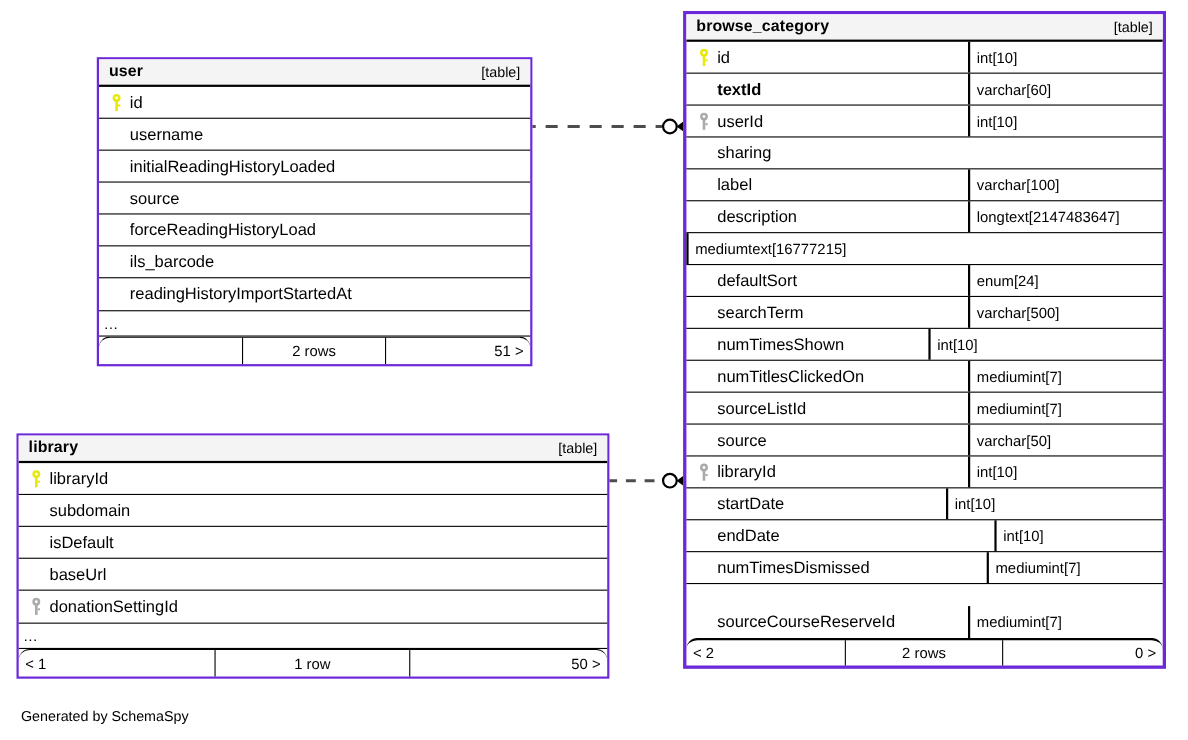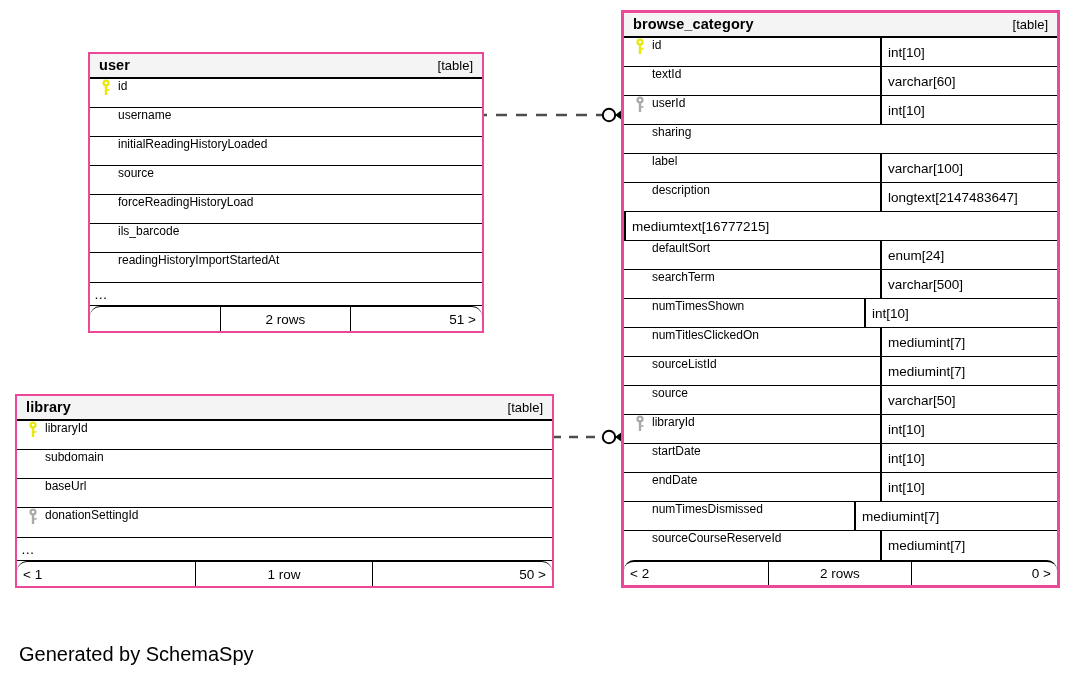--- a/index.html
+++ b/index.html
@@ -18,21 +18,21 @@
     height: 673px;
     overflow: hidden;
     background: #ffffff;
   }
 
   
   .entity {
     position: absolute;
     box-sizing: border-box;
     background: #ffffff;
-    border: 3px solid #ec4899;
+    border: 3px solid #6d28d9;
   }
   .entity.thin {
     border-width: 2px;
   }
 
   .ent-header {
     display: flex;
     align-items: center;
     justify-content: space-between;
     background: #f4f4f4;
@@ -57,24 +57,24 @@
     align-items: stretch;
     border-bottom: 1px solid #000000;
     box-sizing: border-box;
     min-height: 29px;
   }
   .col-row:last-of-type {
     border-bottom: none;
   }
   .col-name {
     display: flex;
-    align-items: flex-start;
+    align-items: center;
     box-sizing: border-box;
     padding: 0 4px 0 6px;
-    font-size: 12px;
+    font-size: 15px;
     white-space: nowrap;
     flex: 0 0 auto;
   }
   .col-type {
     display: flex;
     align-items: center;
     box-sizing: border-box;
     border-left: 2px solid #000000;
     padding: 0 6px;
     font-size: 13.5px;
@@ -123,21 +123,21 @@
     padding: 0 6px;
   }
   .foot-left   { flex: 0 0 33.5%; justify-content: flex-start; border-right: 1px solid #000000; }
   .foot-mid    { flex: 0 0 33.0%; justify-content: center;     border-right: 1px solid #000000; }
   .foot-right  { flex: 1 1 auto;  justify-content: flex-end; }
 
   
   .connector { position: absolute; }
   .caption {
     position: absolute;
-    font-size: 20px;
+    font-size: 13px;
     white-space: nowrap;
   }
 </style>
 </head>
 <body>
 
 <div id="canvas">
 
   <svg class="connector" style="left:476px; top:100px;" width="150" height="30" viewBox="0 0 150 30">
     <line x1="0" y1="15" x2="126" y2="15" stroke="#4d4d4d" stroke-width="2.6" stroke-dasharray="11,9"></line>
@@ -237,20 +237,26 @@
     </div>
     <div class="col-row">
       <div class="col-name" style="flex:1 1 auto;">
         <span class="keycell"></span>
         <span>subdomain</span>
       </div>
     </div>
     <div class="col-row">
       <div class="col-name" style="flex:1 1 auto;">
         <span class="keycell"></span>
+        <span>isDefault</span>
+      </div>
+    </div>
+    <div class="col-row">
+      <div class="col-name" style="flex:1 1 auto;">
+        <span class="keycell"></span>
         <span>baseUrl</span>
       </div>
     </div>
     <div class="col-row" style="border-bottom:none;">
       <div class="col-name" style="flex:1 1 auto;">
         <span class="keycell">
           <svg class="key-svg" width="10" height="17" viewBox="0 0 10 17">
               <circle cx="5" cy="4" r="3.6" fill="#aaaaaa"></circle>
               <circle cx="5" cy="4" r="1.3" fill="#ffffff"></circle>
               <rect x="3.8" y="6.5" width="2.4" height="9.5" fill="#aaaaaa"></rect>
@@ -285,21 +291,21 @@
               <rect x="3.8" y="6.5" width="2.4" height="9.5" fill="#e8e80d"></rect>
               <rect x="6.2" y="10" width="2.2" height="1.8" fill="#e8e80d"></rect>
             </svg>
         </span>
         <span>id</span>
       </div>
       <div class="col-type">int[10]</div>
     </div>
 
     <div class="col-row">
-      <div class="col-name" style="width:256px;">
+      <div class="col-name" style="width:256px;font-weight:bold;">
         <span class="keycell"></span>
         <span>textId</span>
       </div>
       <div class="col-type">varchar[60]</div>
     </div>
 
     <div class="col-row">
       <div class="col-name" style="width:256px;">
         <span class="keycell">
           <svg class="key-svg" width="10" height="17" viewBox="0 0 10 17">
@@ -351,21 +357,21 @@
 
     <div class="col-row">
       <div class="col-name" style="width:256px;">
         <span class="keycell"></span>
         <span>searchTerm</span>
       </div>
       <div class="col-type">varchar[500]</div>
     </div>
 
     <div class="col-row">
-      <div class="col-name" style="width:240px;">
+      <div class="col-name" style="width:220px;">
         <span class="keycell"></span>
         <span>numTimesShown</span>
       </div>
       <div class="col-type">int[10]</div>
     </div>
 
     <div class="col-row">
       <div class="col-name" style="width:256px;">
         <span class="keycell"></span>
         <span>numTitlesClickedOn</span>
@@ -398,44 +404,44 @@
               <rect x="3.8" y="6.5" width="2.4" height="9.5" fill="#aaaaaa"></rect>
               <rect x="6.2" y="10" width="2.2" height="1.8" fill="#aaaaaa"></rect>
             </svg>
         </span>
         <span>libraryId</span>
       </div>
       <div class="col-type">int[10]</div>
     </div>
 
     <div class="col-row">
-      <div class="col-name" style="width:256px;">
+      <div class="col-name" style="width:236px;">
         <span class="keycell"></span>
         <span>startDate</span>
       </div>
       <div class="col-type">int[10]</div>
     </div>
 
     <div class="col-row">
-      <div class="col-name" style="width:256px;">
+      <div class="col-name" style="width:280px;">
         <span class="keycell"></span>
         <span>endDate</span>
       </div>
       <div class="col-type">int[10]</div>
     </div>
 
     <div class="col-row">
-      <div class="col-name" style="width:230px;">
+      <div class="col-name" style="width:273px;">
         <span class="keycell"></span>
         <span>numTimesDismissed</span>
       </div>
       <div class="col-type">mediumint[7]</div>
     </div>
 
-    <div class="col-row" style="border-bottom:none;">
+    <div class="col-row" style="border-bottom:none;margin-top:20px;">
       <div class="col-name" style="width:256px;">
         <span class="keycell"></span>
         <span>sourceCourseReserveId</span>
       </div>
       <div class="col-type">mediumint[7]</div>
     </div>
 
     <div class="ent-footer" style="border-top:2px solid #000000;">
       <div class="foot-cell foot-left">&lt; 2</div>
       <div class="foot-cell foot-mid">2 rows</div>

